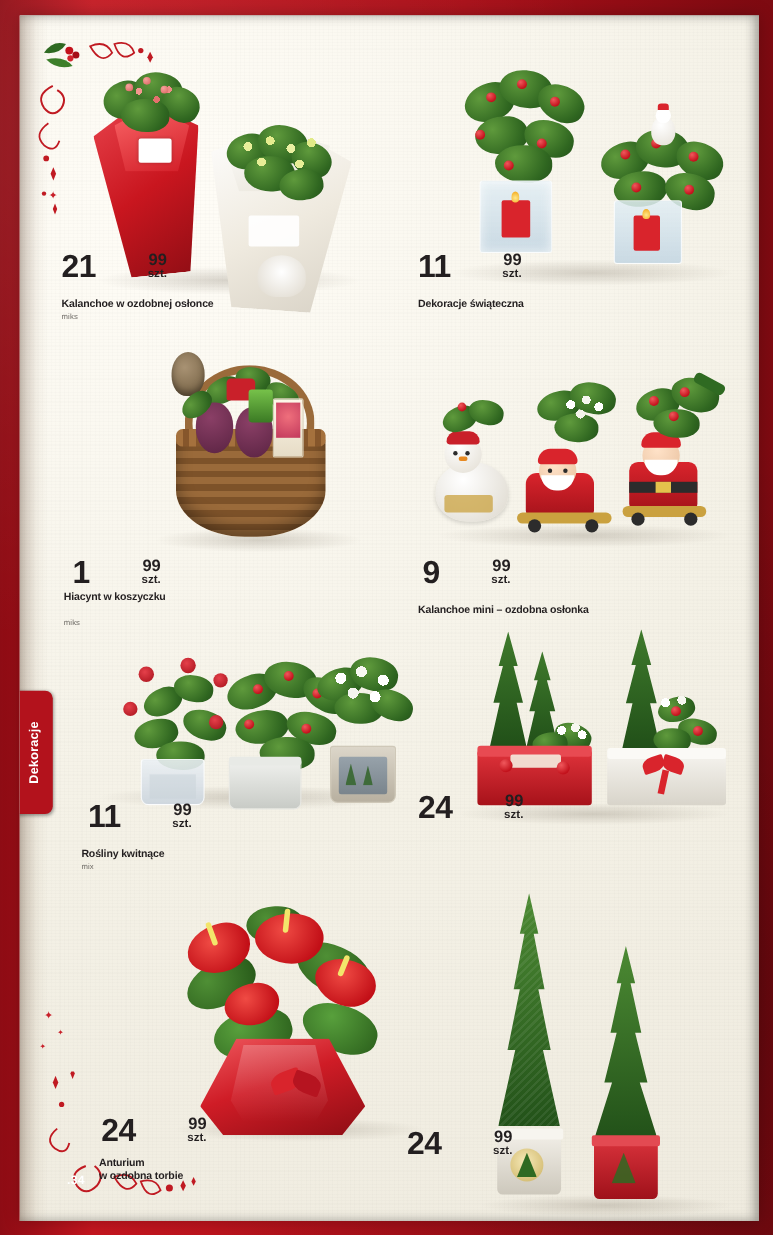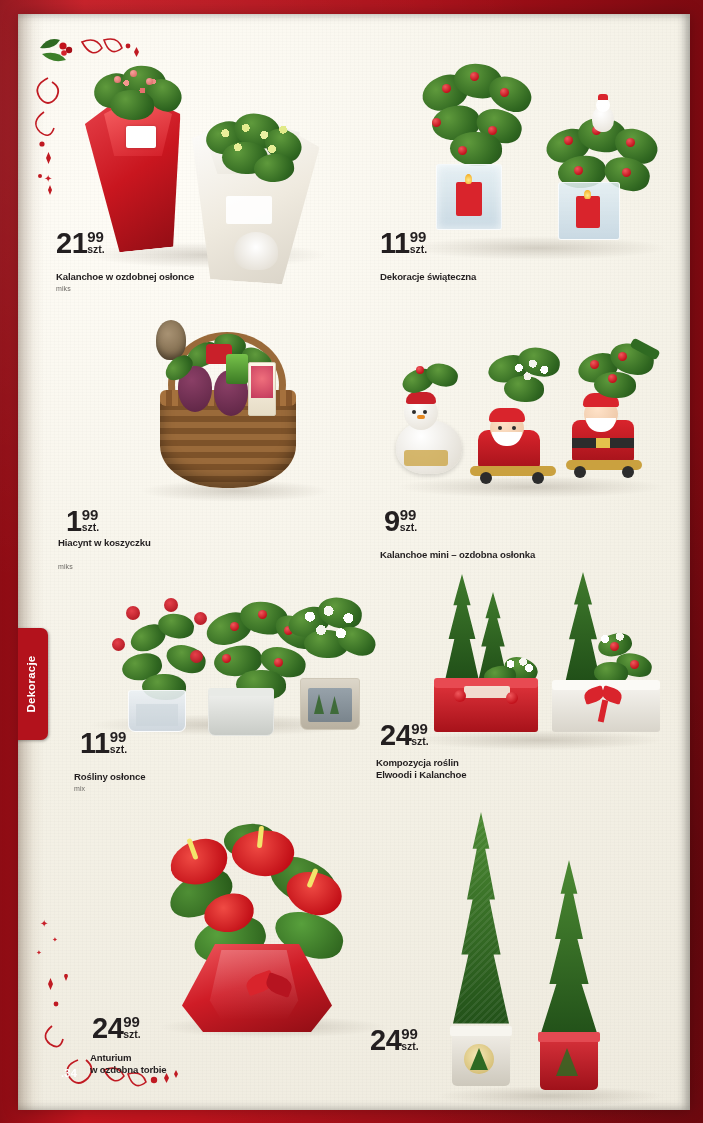--- a/index.html
+++ b/index.html
@@ -105,33 +105,35 @@
     letter-spacing: -0.5px;
     line-height: 1;
     display: inline-block;
     vertical-align: top;
   }
   .price .sup {
     display: inline-block;
     vertical-align: top;
     line-height: 1;
     margin-top: 1px;
+    text-align: right;
   }
   .price .cents {
     font-size: 15px;
     font-weight: bold;
     display: block;
     line-height: 0.95;
   }
   .price .unit {
     font-size: 10.5px;
     font-weight: bold;
     display: block;
     line-height: 1;
     margin-top: 0px;
+    margin-left: 47px;
   }
   .desc {
     position: absolute;
     font-size: 9.6px;
     font-weight: bold;
     color: #231f20;
     line-height: 1.22;
     letter-spacing: -0.15px;
     white-space: pre-line;
   }
@@ -510,21 +512,21 @@
       radial-gradient(circle at 66% 70%, #ffffff 0 5px, transparent 5px);"></div>
     <div class="pot" style="left:282px; top:664px; width:60px; height:52px; background:linear-gradient(180deg,#dcd6c9,#b8b0a0); border:1px solid #cfc8b8;"></div>
     <div style="position:absolute; left:290px; top:674px; width:44px; height:34px; background:linear-gradient(180deg,#8c9aa6,#6e7c88); border-radius:2px; opacity:0.85;"></div>
     <div style="position:absolute; left:296px; top:680px; width:10px; height:20px; background:#3f6b3a; clip-path:polygon(50% 0,100% 100%,0 100%);"></div>
     <div style="position:absolute; left:312px; top:682px; width:9px; height:18px; background:#3f6b3a; clip-path:polygon(50% 0,100% 100%,0 100%);"></div>
   </div>
 
   <div class="price" style="left:62px; top:715px;">
     <span class="main">11</span><span class="sup"><span class="cents">99</span><span class="unit">szt.</span></span>
   </div>
-  <div class="desc" style="left:56px; top:757px; width:200px;">Rośliny osłonce</div>
+  <div class="desc" style="left:56px; top:757px; width:200px;">Rośliny kwitnące</div>
   <div class="sub" style="left:56px; top:771px;">mix</div>
 
   <div class="photo">
     <div class="shadow-soft" style="left:396px; top:716px; width:250px; height:20px;"></div>
 
     <div class="tree" style="left:420px; top:560px; width:48px; height:112px;"></div>
     <div class="tree" style="left:454px; top:578px; width:42px; height:94px;"></div>
     <div class="leafy" style="left:486px; top:644px; width:34px; height:22px; transform:rotate(18deg);"></div>
     <div class="leafy" style="left:466px; top:652px; width:32px; height:20px; transform:rotate(-8deg);"></div>
     <div style="position:absolute; left:484px; top:642px; width:34px; height:20px; background:
@@ -549,22 +551,20 @@
     <div class="pot" style="left:534px; top:670px; width:108px; height:48px; background:linear-gradient(180deg,#f6f4ef,#d8d4ca); border-radius:3px;"></div>
     <div style="position:absolute; left:534px; top:666px; width:108px; height:10px; background:#fbfaf6; border-radius:3px;"></div>
     <div style="position:absolute; left:566px; top:674px; width:20px; height:14px; background:#d9242c; border-radius:50% 10% 50% 10%; transform:rotate(-18deg);"></div>
     <div style="position:absolute; left:584px; top:674px; width:20px; height:14px; background:#d9242c; border-radius:10% 50% 10% 50%; transform:rotate(18deg);"></div>
     <div style="position:absolute; left:582px; top:686px; width:6px; height:22px; background:#d9242c; transform:rotate(12deg);"></div>
   </div>
 
   <div class="price" style="left:362px; top:707px;">
     <span class="main">24</span><span class="sup"><span class="cents">99</span><span class="unit">szt.</span></span>
   </div>
-  <div class="desc" style="left:358px; top:743px; width:220px;">Kompozycja roślin
-Elwoodi i Kalanchoe</div>
 
   <div class="photo">
     <div class="shadow-soft" style="left:140px; top:1002px; width:230px; height:22px;"></div>
 
     <div class="leafy" style="left:150px; top:860px; width:66px; height:40px; transform:rotate(-30deg); background:radial-gradient(circle at 35% 30%,#4f8f35,#235416);"></div>
     <div class="leafy" style="left:250px; top:846px; width:70px; height:42px; transform:rotate(24deg); background:radial-gradient(circle at 35% 30%,#4f8f35,#235416);"></div>
     <div class="leafy" style="left:176px; top:904px; width:72px; height:44px; transform:rotate(-16deg); background:radial-gradient(circle at 35% 30%,#58a03c,#2a5e1b);"></div>
     <div class="leafy" style="left:256px; top:900px; width:70px; height:42px; transform:rotate(18deg); background:radial-gradient(circle at 35% 30%,#58a03c,#2a5e1b);"></div>
     <div class="leafy" style="left:206px; top:810px; width:52px; height:34px; transform:rotate(-4deg); background:radial-gradient(circle at 35% 30%,#4f8f35,#235416);"></div>
 

